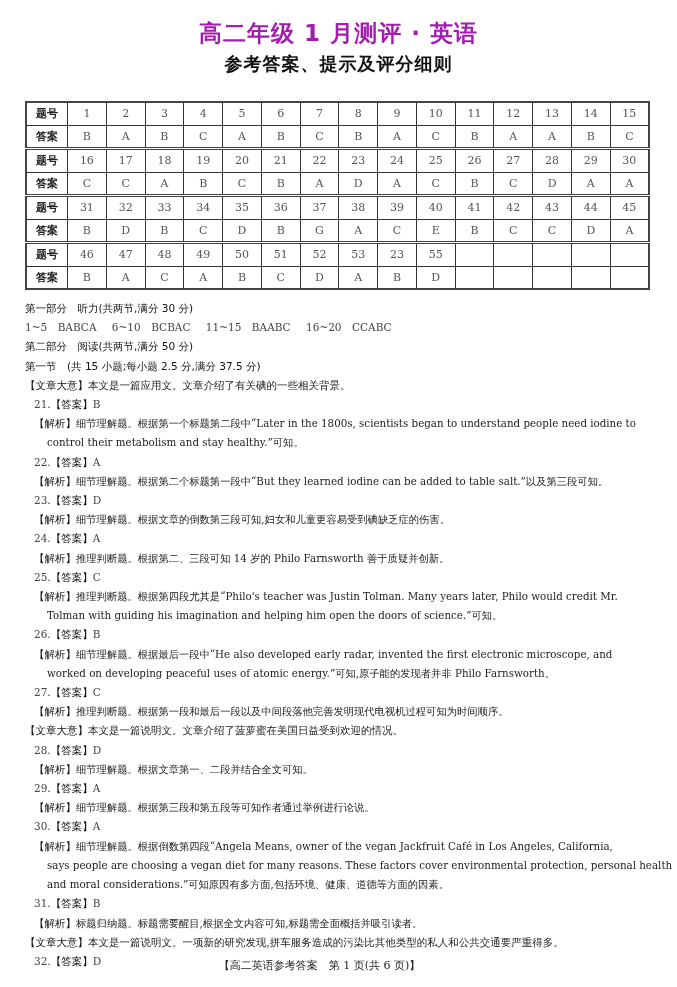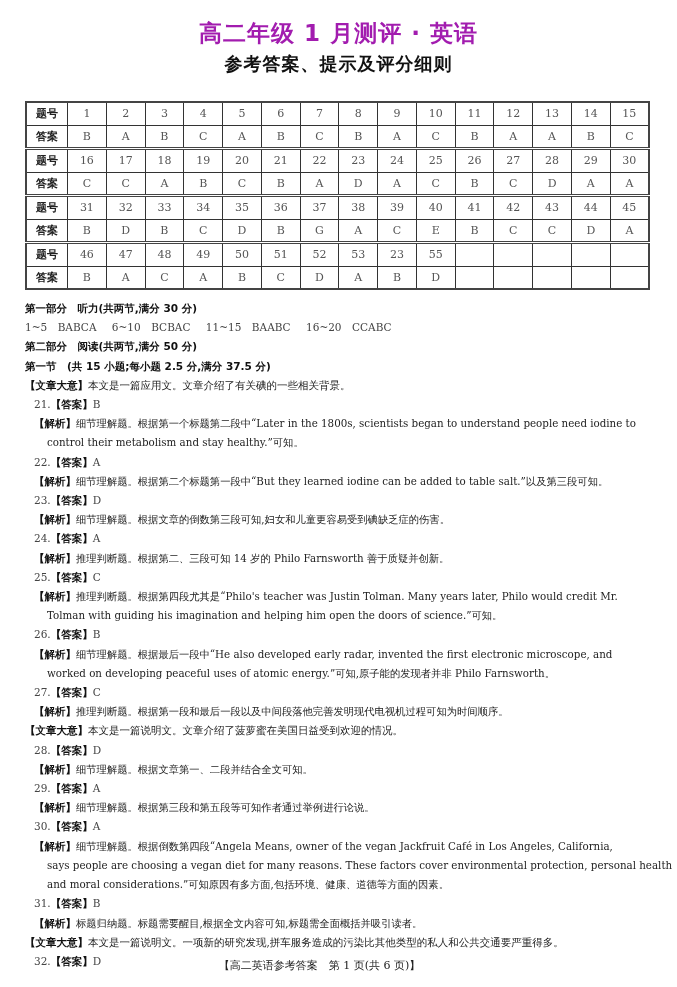--- a/index.html
+++ b/index.html
@@ -9,21 +9,21 @@
            font-family:"DejaVu Sans", sans-serif; font-weight:bold; font-size:23px; color:#a21caf; letter-spacing:1px; }
   .subtitle { position:absolute; top:52px; left:0; width:677px; text-align:center;
            font-family:"DejaVu Sans", sans-serif; font-weight:bold; font-size:18px; color:#111; letter-spacing:1px; }
   table.ans { position:absolute; top:101px; left:25px; width:625px; border-collapse:collapse;
               border:2px solid #444; table-layout:fixed; }
   table.ans td { border:1px solid #333; height:21.5px; text-align:center; font-size:11px; color:#555; padding:0; }
   table.ans td.head { font-family:"DejaVu Sans", sans-serif; font-weight:bold; font-size:11px; color:#222; width:40px;margin-left:44px; }
   table.ans tr.grp td { border-top:3px double #444; }
   .body { position:absolute; top:299px; left:25px; width:630px; font-size:10.5px; line-height:19.2px; }
   .line { white-space:nowrap; }
-  .b { font-family:"DejaVu Sans", sans-serif; font-weight:bold; font-size:10.5px; color:#111; }
+  .b { font-family:"DejaVu Sans", sans-serif; font-weight:normal; font-size:10.5px; color:#111; }
   .ind { padding-left:9px; }
   .ind2 { padding-left:9px; }
   .cont { padding-left:9px; }
   .gray { color:#444; }
   .keys span { margin-right:12px; }
   .footer { position:absolute; top:958px; left:0; width:639px; text-align:center; font-size:11px; color:#222; }
   .ex { font-size:10.3px; }
 </style>
 </head>
 <body>

